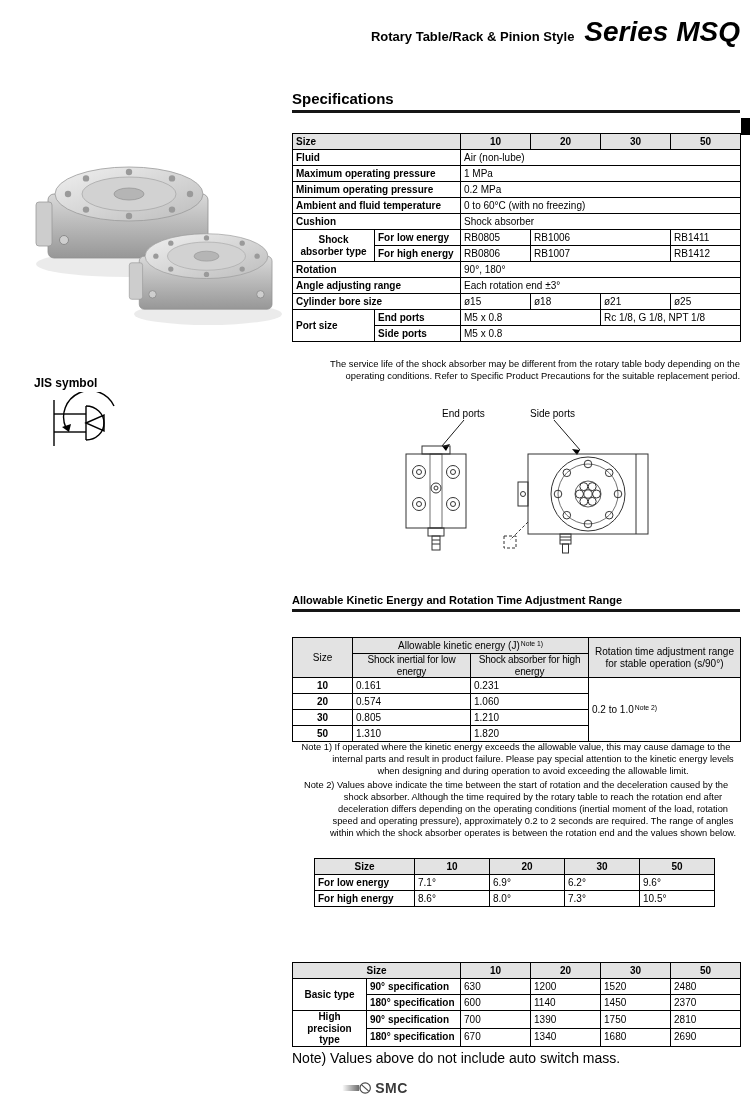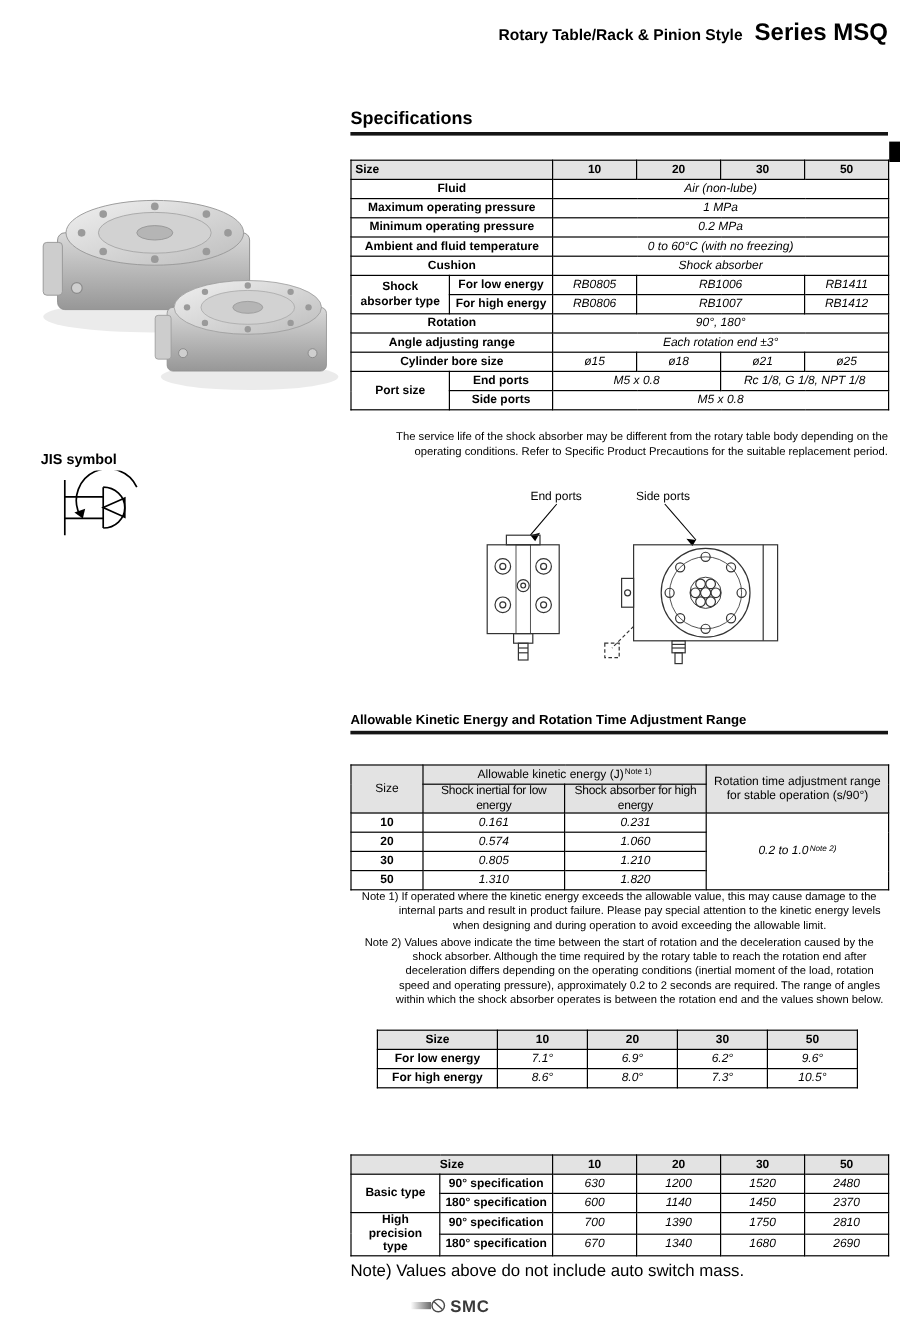--- a/index.html
+++ b/index.html
@@ -3,44 +3,44 @@
 <meta charset="utf-8">
 <style>
   html,body{margin:0;padding:0;}
   body{width:750px;height:1114px;background:#ffffff;position:relative;overflow:hidden;
        font-family:"Liberation Sans", sans-serif;color:#000;}
   .page{position:absolute;inset:0;}
 
   
   .doc-header{position:absolute;top:16px;right:10px;display:flex;align-items:baseline;gap:10px;}
   .doc-header .prefix{font-size:13px;font-weight:bold;}
-  .doc-header .series{font-size:20px;font-weight:bold;}
+  .doc-header .series{font-size:28px;font-weight:bold;font-style:italic;}
   .page-tab{position:absolute;right:0;top:118px;width:9px;height:17px;background:#000;}
 
   
   .photo-wrap{position:absolute;left:26px;top:136px;width:258px;height:205px;}
   .jis-label{position:absolute;left:34px;top:376px;font-size:12px;font-weight:bold;}
   .jis-wrap{position:absolute;left:40px;top:392px;}
 
   
   .rcol{position:absolute;left:292px;top:0;width:448px;height:942px;}
   .sec-h{position:absolute;left:0;width:448px;font-weight:bold;font-size:15px;
          border-bottom:3px solid #151515;padding-bottom:3px;}
   .sec-h.kin{font-size:11px;}
   .sec-h .unit{position:absolute;right:2px;bottom:4px;font-size:9px;font-weight:normal;}
 
   table.t{border-collapse:collapse;table-layout:fixed;position:absolute;left:0;}
   table.t td{border:1px solid #000;font-size:10px;padding:0 3px;height:15px;
              vertical-align:middle;line-height:1.15;}
   td.hdr{background:#e3e3e3;text-align:center;font-weight:bold;}
   td.hdrn{background:#e3e3e3;text-align:center;font-weight:normal;}
   td.tl{text-align:left;}
-  td.lbl{font-weight:bold;text-align:center;}
+  td.lbl{font-weight:bold;text-align:left;}
   td.ctr{text-align:center;}
-  td.val{text-align:center;font-weight:normal;font-style:italic;}
+  td.val{font-weight:normal;}
   td.sizeb{text-align:center;font-weight:bold;}
   td.sub{font-size:8px;letter-spacing:-0.2px;padding:0 1px;}
   td.rot-hdr{font-size:9.3px;padding:1px 4px;}
   .sup{font-size:6.8px;vertical-align:top;margin-left:1px;}
 
   .spec-note{position:absolute;left:0;top:358px;width:448px;font-size:9.4px;line-height:1.28;text-align:right;}
   .diagram-wrap{position:absolute;left:0;top:404px;width:448px;height:186px;}
   .notes{position:absolute;left:0;top:742px;width:448px;font-size:9.3px;line-height:1.27;}
   .notes p{margin:0 0 3px 0;padding-left:34px;text-indent:-34px;text-align:center;}
   .mass-note{position:absolute;left:0;top:1050px;width:448px;font-size:14px;}

